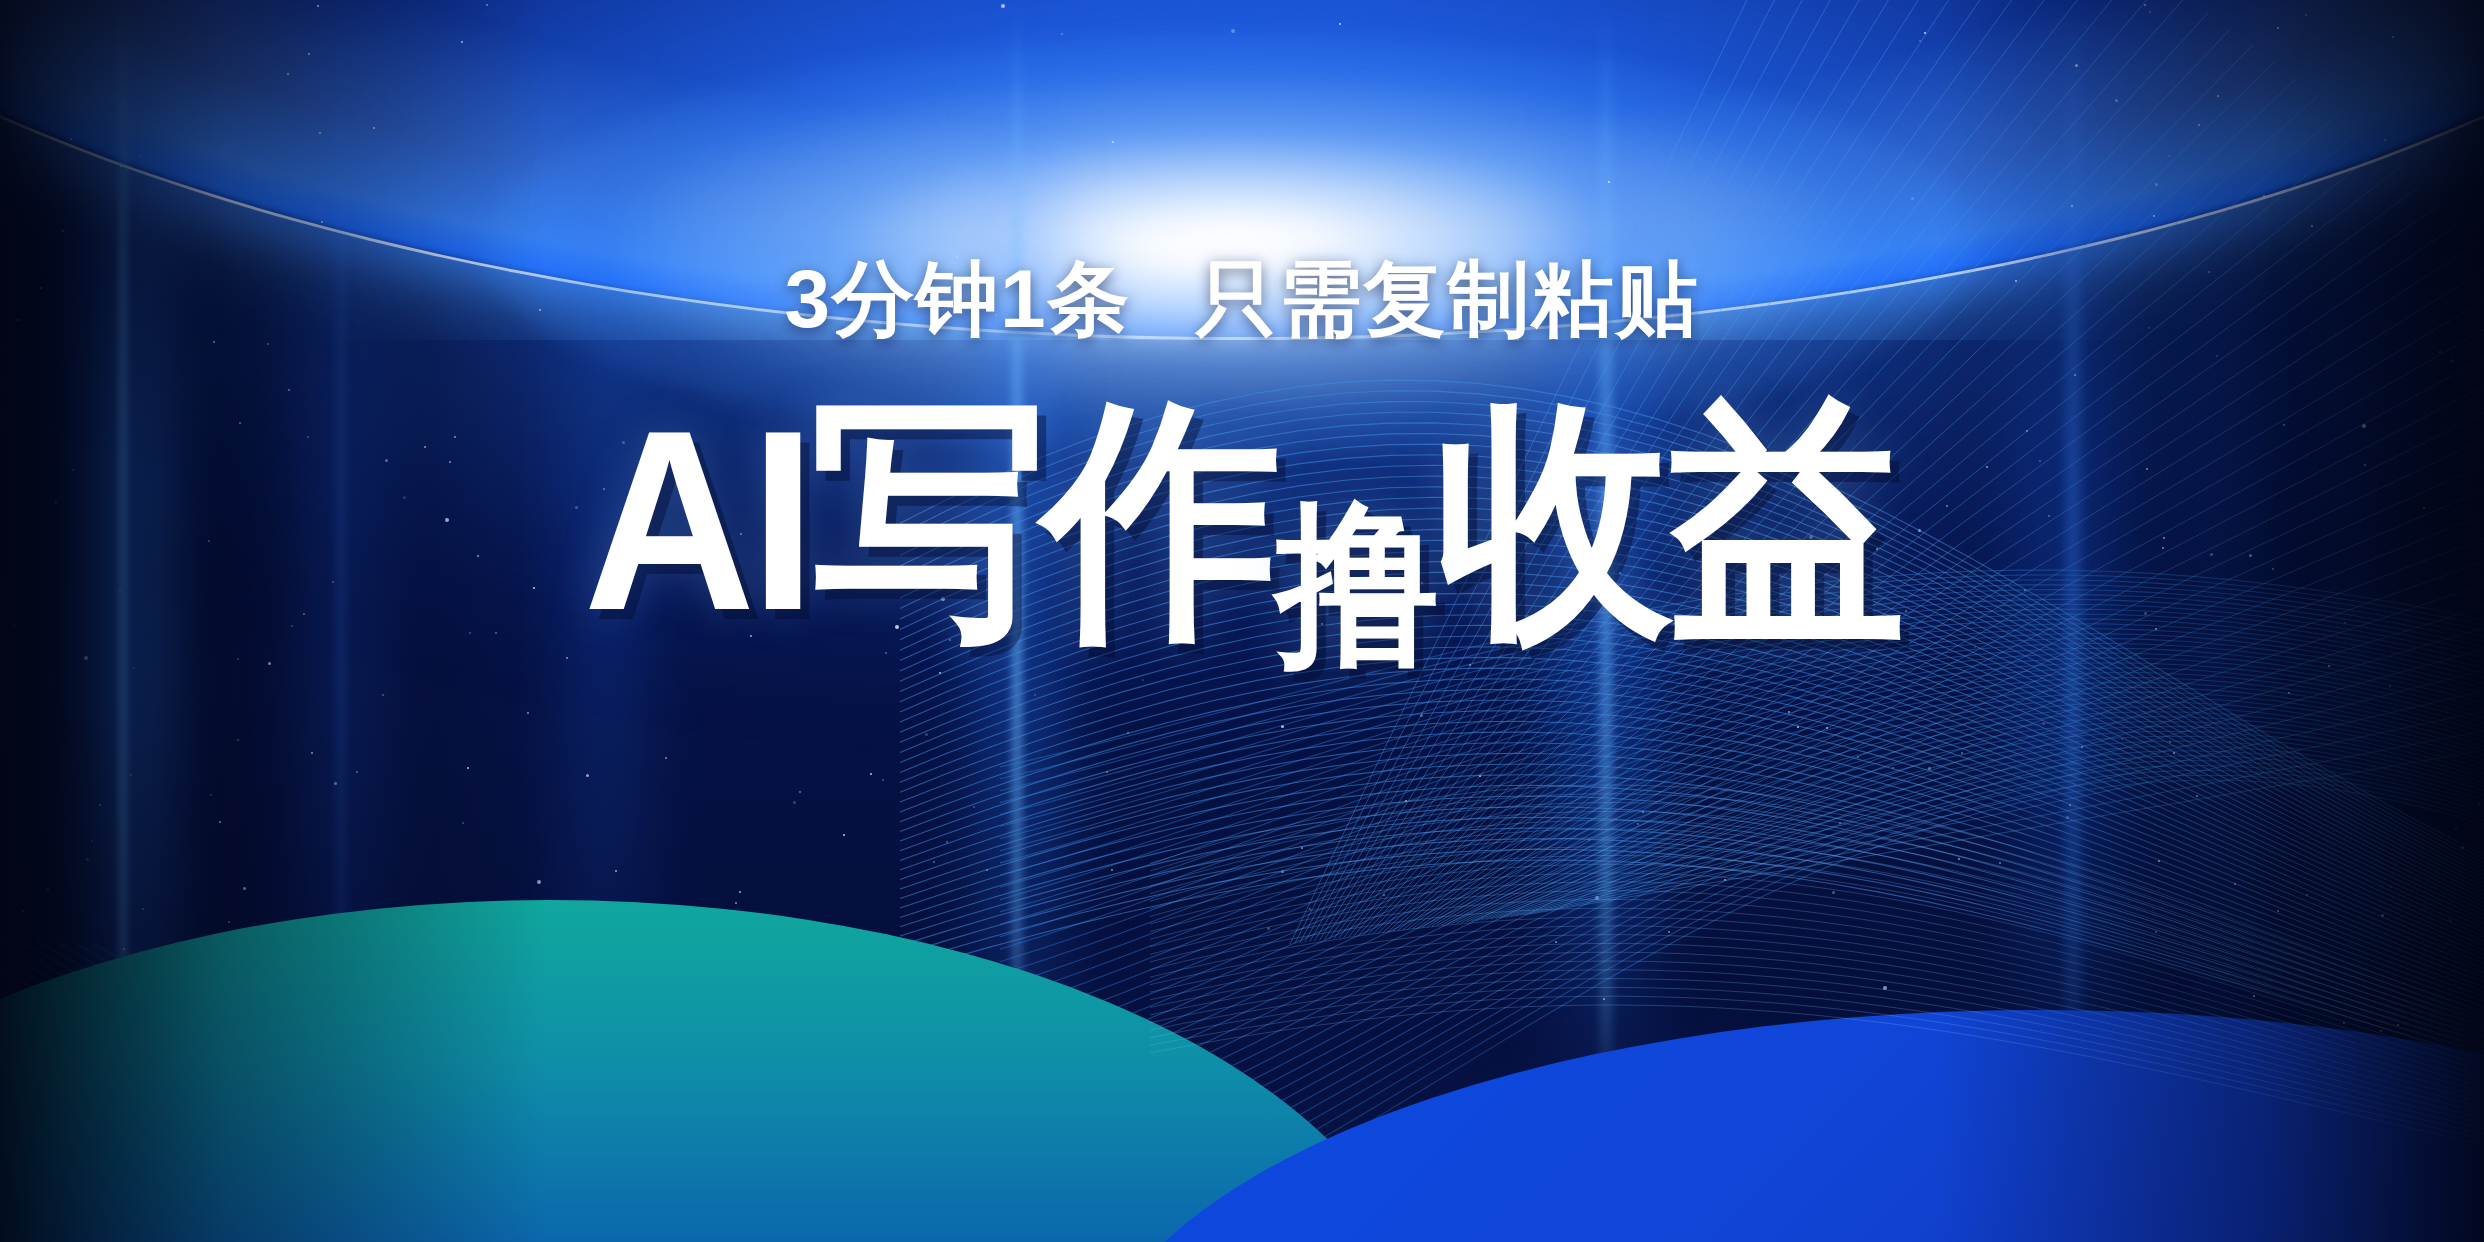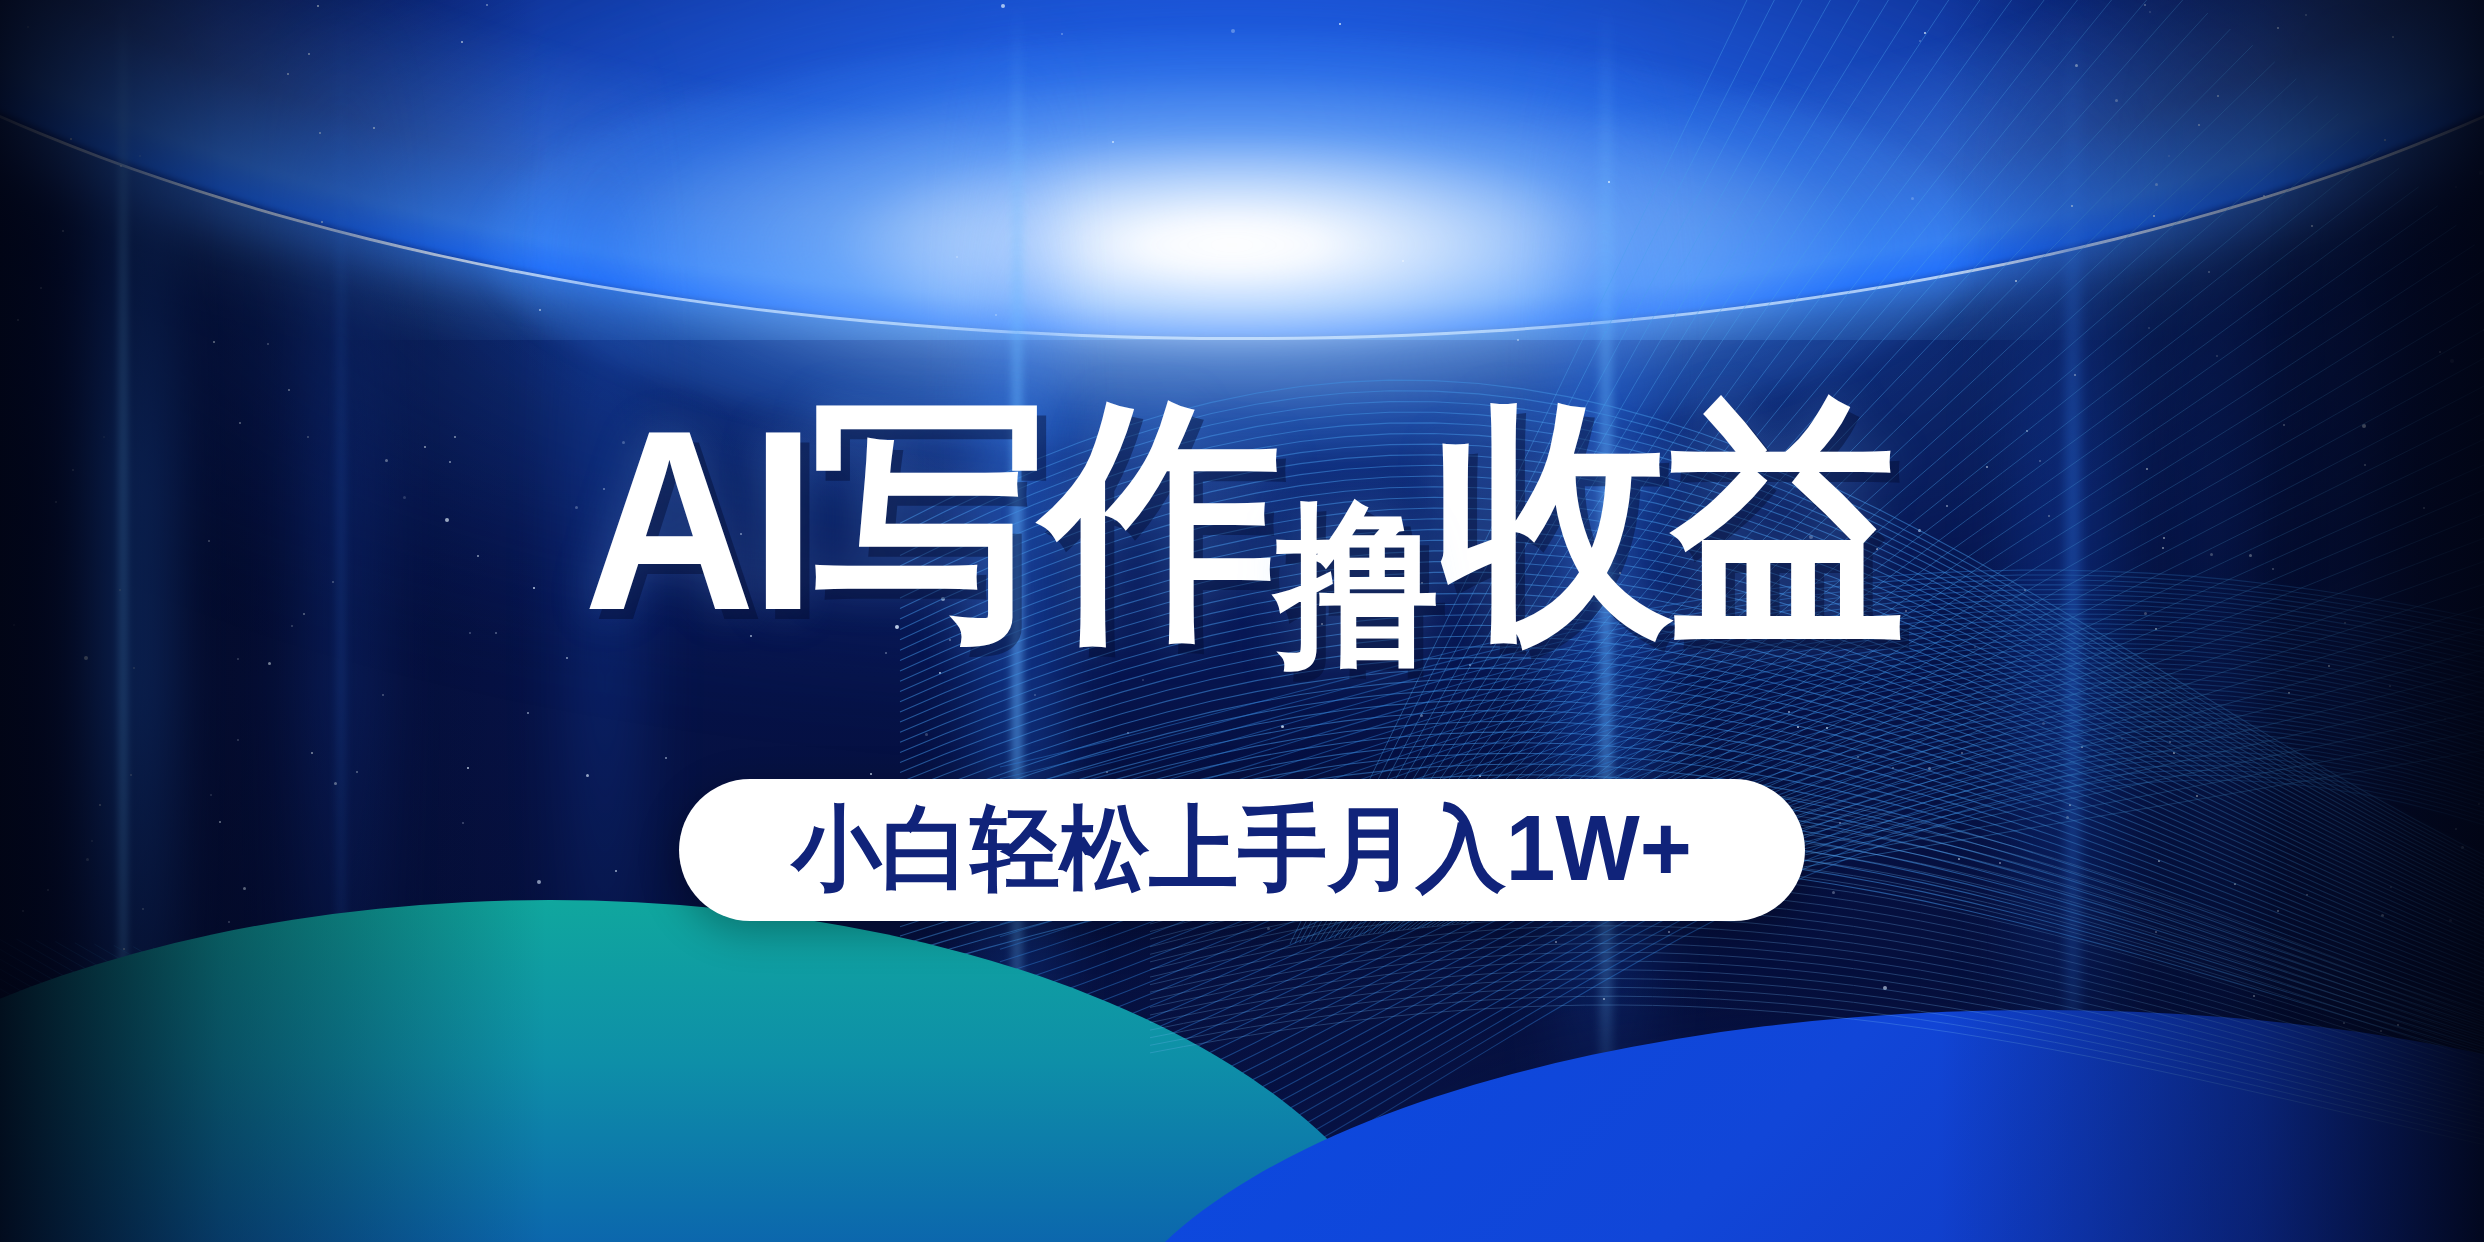--- a/index.html
+++ b/index.html
@@ -703,23 +703,23 @@
           <polyline points="1150.0,870.9 1183.5,860.9 1217.0,851.3 1250.5,842.4 1284.0,834.1 1317.5,826.5 1351.0,819.6 1384.5,813.5 1418.0,808.2 1451.5,803.6 1485.0,799.9 1518.5,797.1 1552.0,795.1 1585.5,794.0 1619.0,793.8 1652.5,794.5 1686.0,796.1 1719.5,798.5 1753.0,801.8 1786.5,805.9 1820.0,810.9 1853.5,816.7 1887.0,823.2 1920.5,830.5 1954.0,838.4 1987.5,847.1 2021.0,856.3 2054.5,866.2 2088.0,876.5 2121.5,887.3 2155.0,898.6 2188.5,910.2 2222.0,922.1 2255.5,934.2 2289.0,946.6 2322.5,959.0 2356.0,971.5 2389.5,984.1 2423.0,996.5 2456.5,1008.8 2490.0,1021.0"></polyline>
           <polyline points="1150.0,863.4 1183.5,853.1 1217.0,843.4 1250.5,834.4 1284.0,826.0 1317.5,818.2 1351.0,811.2 1384.5,805.0 1418.0,799.6 1451.5,795.0 1485.0,791.2 1518.5,788.4 1552.0,786.4 1585.5,785.2 1619.0,785.0 1652.5,785.7 1686.0,787.3 1719.5,789.8 1753.0,793.1 1786.5,797.3 1820.0,802.4 1853.5,808.2 1887.0,814.9 1920.5,822.2 1954.0,830.3 1987.5,839.1 2021.0,848.5 2054.5,858.5 2088.0,869.0 2121.5,880.0 2155.0,891.4 2188.5,903.2 2222.0,915.3 2255.5,927.7 2289.0,940.2 2322.5,952.8 2356.0,965.6 2389.5,978.3 2423.0,990.9 2456.5,1003.4 2490.0,1015.8"></polyline>
         </g>
     </svg>
   </div>
 
   <div class="layer bg-vignette"></div>
 
   <div class="content">
 
+    <div class="subtitle">
+      <span>3分钟1条</span><span class="gap"></span><span>只需复制粘贴</span>
+    </div>
 
     <div class="title">
       <span>AI写作</span><span class="lu">撸</span><span>收益</span>
     </div>
 
-    <div class="pill">
-      <span class="pill-text">小白轻松上手月入1W+</span>
-    </div>
 
   </div>
 </div>
 
 </body></html>

